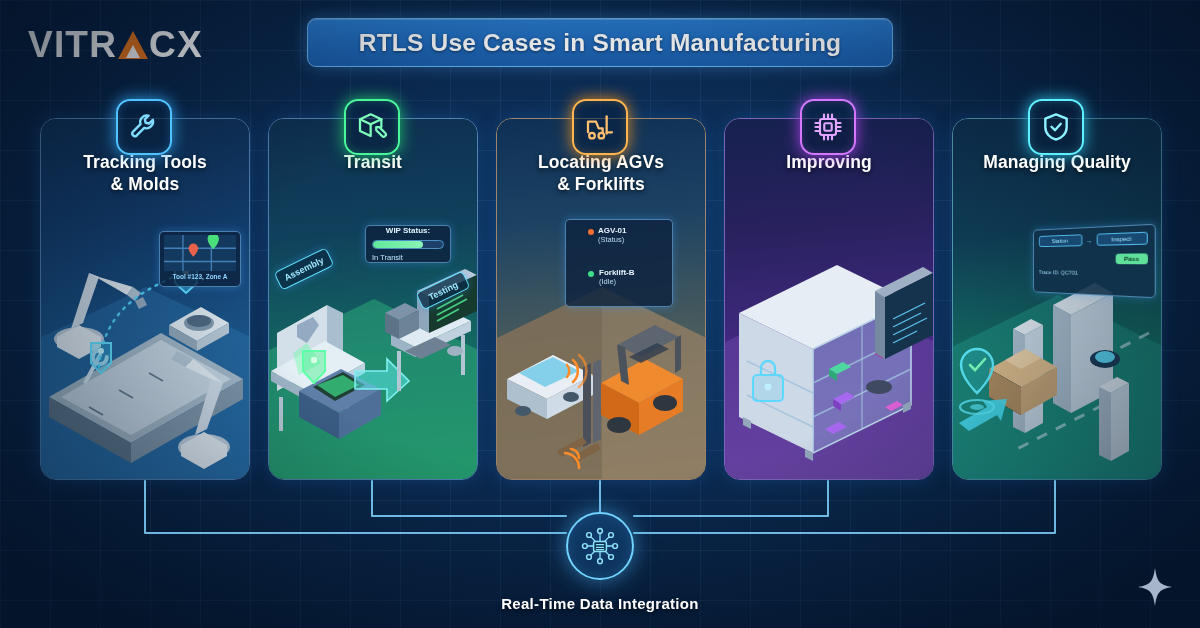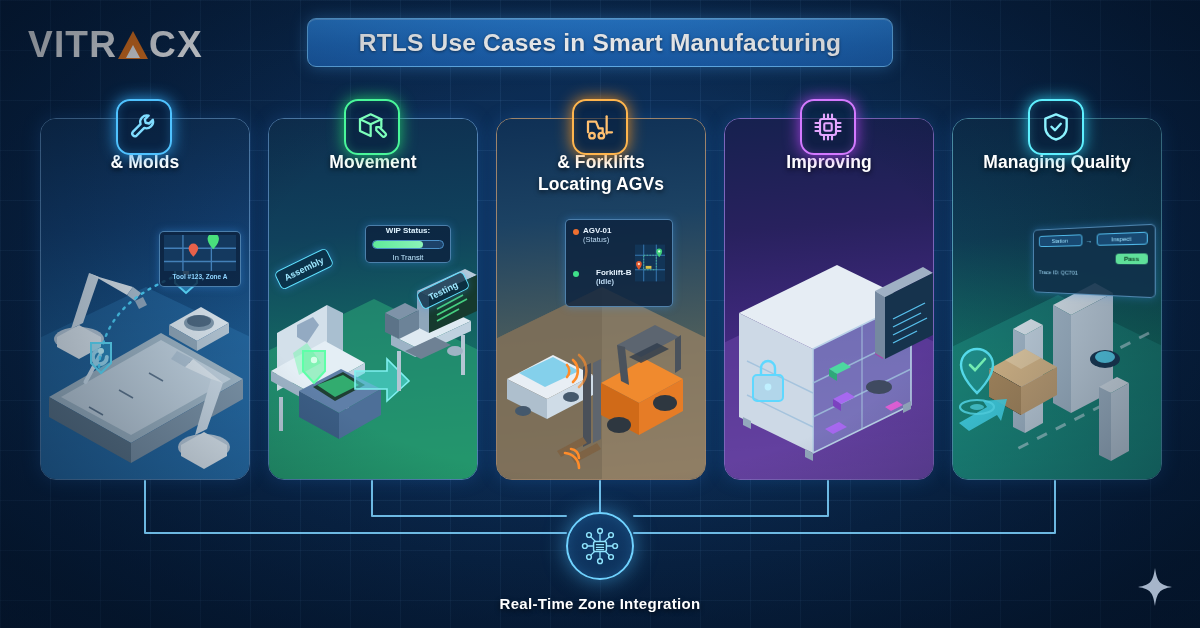--- a/index.html
+++ b/index.html
@@ -270,20 +270,21 @@
           <circle cx="60" cy="104" r="3" fill="#bff4ff"></circle>
         </g>
         <g>
           <path d="M134 16 L156 16 L156 36 L145 46 L134 36 Z" fill="rgba(60,210,255,.35)" stroke="#5fe0ff" stroke-width="2"></path>
           <circle cx="145" cy="25" r="3.2" fill="#d8faff"></circle>
         </g>
       </svg>
     </div>
 
     <div class="titlebox">
+      <div class="line">Tracking Tools</div>
       <div class="line">&amp; Molds</div>
     </div>
 
     <div class="hud" style="left:118px; top:112px; width:82px; height:56px; padding:3px;">
       <svg viewBox="0 0 76 38" style="width:100%;height:36px;display:block;">
         <rect x="0" y="0" width="76" height="38" fill="#14395f"></rect>
         <g stroke="#4f92cf" stroke-width="1.4" opacity=".8">
           <line x1="0" y1="14" x2="76" y2="14"></line>
             <line x1="0" y1="28" x2="76" y2="28"></line>
           <line x1="20" y1="0" x2="20" y2="38"></line>
@@ -359,29 +360,29 @@
           <ellipse cx="186" cy="104" rx="8" ry="5" fill="#9fb3c4"></ellipse>
 
           <path d="M116 66 L136 56 L150 63 L130 73 Z" fill="#7e93a8"></path>
           <path d="M116 66 L130 73 L130 92 L116 85 Z" fill="#5c7388"></path>
           <path d="M130 73 L150 63 L150 82 L130 92 Z" fill="#6c8398"></path>
         </g>
       </svg>
     </div>
 
     <div class="titlebox">
-      <div class="line">Movement</div>
+      <div class="line">Transit</div>
     </div>
 
     <div class="hud" style="left:96px; top:106px; width:86px; height:38px; padding:0 6px;">
       <div class="hud-label" style="text-align:center; font-size:8px; color:#dff3ff;">WIP Status:</div>
       <div style="margin:5px 0 4px; height:9px; border-radius:5px; background:#1d4269; border:1px solid #4a8fc6; overflow:hidden;">
         <div style="height:100%; width:72%; border-radius:5px; background:linear-gradient(90deg,#5fe99a,#8bf3b8);"></div>
       </div>
-      <div class="hud-label" style="text-align:center; font-size:7.5px; color:#bfe8ff; font-weight:400;">In Transit</div>
+      <div class="hud-label" style="text-align:left; font-size:7.5px; color:#bfe8ff; font-weight:400;">In Transit</div>
     </div>
 
     <div class="hud" style="left:6px; top:140px; width:58px; height:20px; display:flex; align-items:center; justify-content:center; transform:rotate(-26deg); background:rgba(10,45,70,.8); border-color:#5fe0ff;">
       <span class="hud-label" style="font-size:9px;color:#9fe8ff;">Assembly</span>
     </div>
     <div class="hud" style="left:148px; top:162px; width:52px; height:19px; display:flex; align-items:center; justify-content:center; transform:rotate(-26deg); background:rgba(10,45,70,.8); border-color:#5fe0ff;">
       <span class="hud-label" style="font-size:9px;color:#9fe8ff;">Testing</span>
     </div>
   </div>
 
@@ -436,38 +437,38 @@
           <path d="M70 118 a9 9 0 0 1 0 12"></path>
           <path d="M76 113 a15 15 0 0 1 0 22"></path>
           <path d="M82 108 a21 21 0 0 1 0 32" opacity=".65"></path>
           <path d="M74 202 a9 9 0 0 1 8 9"></path>
           <path d="M68 206 a15 15 0 0 1 14 15"></path>
         </g>
       </svg>
     </div>
 
     <div class="titlebox">
+      <div class="line">Locating AGVs</div>
       <div class="line">&amp; Forklifts</div>
-      <div class="line">Locating AGVs</div>
-    </div>
-
-    <div class="hud" style="left:68px; top:100px; width:108px; height:88px; padding:6px 7px; display:flex;">
+    </div>
+
+    <div class="hud" style="left:68px; top:100px; width:108px; height:88px; padding:6px 22px; display:flex;">
       <div style="width:62px;">
         <div style="display:flex; align-items:flex-start; gap:4px; margin-bottom:2px;">
           <span style="width:6px;height:6px;border-radius:50%;background:#f07030;margin-top:3px;flex:none;"></span>
           <span>
             <span class="hud-label" style="display:block;color:#e8f4ff;font-size:8px;">AGV-01</span>
             <span class="hud-label" style="display:block;color:#bcd9f2;font-size:7.5px;font-weight:400;">(Status)</span>
           </span>
         </div>
-        <div style="display:flex; align-items:flex-start; gap:17px; margin-top:24px;">
+        <div style="display:flex; align-items:flex-start; gap:5px; margin-top:24px;">
           <span style="width:6px;height:6px;border-radius:50%;background:#3fe08a;margin-top:3px;flex:none;"></span>
           <span>
             <span class="hud-label" style="display:block;color:#e8f4ff;font-size:8px;">Forklift-B</span>
-            <span class="hud-label" style="display:block;color:#bcd9f2;font-size:7.5px;font-weight:700;">(Idle)</span>
+            <span class="hud-label" style="display:block;color:#bcd9f2;font-size:7.5px;font-weight:400;">(Idle)</span>
           </span>
         </div>
       </div>
       <div style="flex:1;">
         <svg viewBox="0 0 62 76" style="width:100%;height:100%;">
           <rect width="62" height="76" fill="#133a60" opacity=".7"></rect>
           <g stroke="#3f85c4" stroke-width="2" opacity=".85">
             <line x1="0" y1="22" x2="62" y2="22"></line>
               <line x1="0" y1="52" x2="62" y2="52"></line>
             <line x1="18" y1="0" x2="18" y2="76"></line>
@@ -650,20 +651,20 @@
           <circle cx="12" cy="36" r="2.6"></circle>
       </g>
       <rect x="17" y="19" width="14" height="11" rx="2" fill="#0c3050"></rect>
       <g stroke-width="1.2">
         <line x1="20" y1="22.5" x2="28" y2="22.5"></line>
         <line x1="20" y1="25.5" x2="28" y2="25.5"></line>
         <line x1="20" y1="28" x2="28" y2="28"></line>
       </g>
     </svg>
   </div>
-  <div class="hub-caption">Real-Time Zone Integration</div>
+  <div class="hub-caption">Real-Time Data Integration</div>
 
   <svg class="sparkle" viewBox="0 0 34 38">
     <path d="M17 0 C19 13 21 17 34 19 C21 21 19 25 17 38 C15 25 13 21 0 19 C13 17 15 13 17 0 Z" fill="#b4c3d8" opacity=".92"></path>
   </svg>
 
   <div class="vignette"></div>
 </div>
 
 </body></html>

